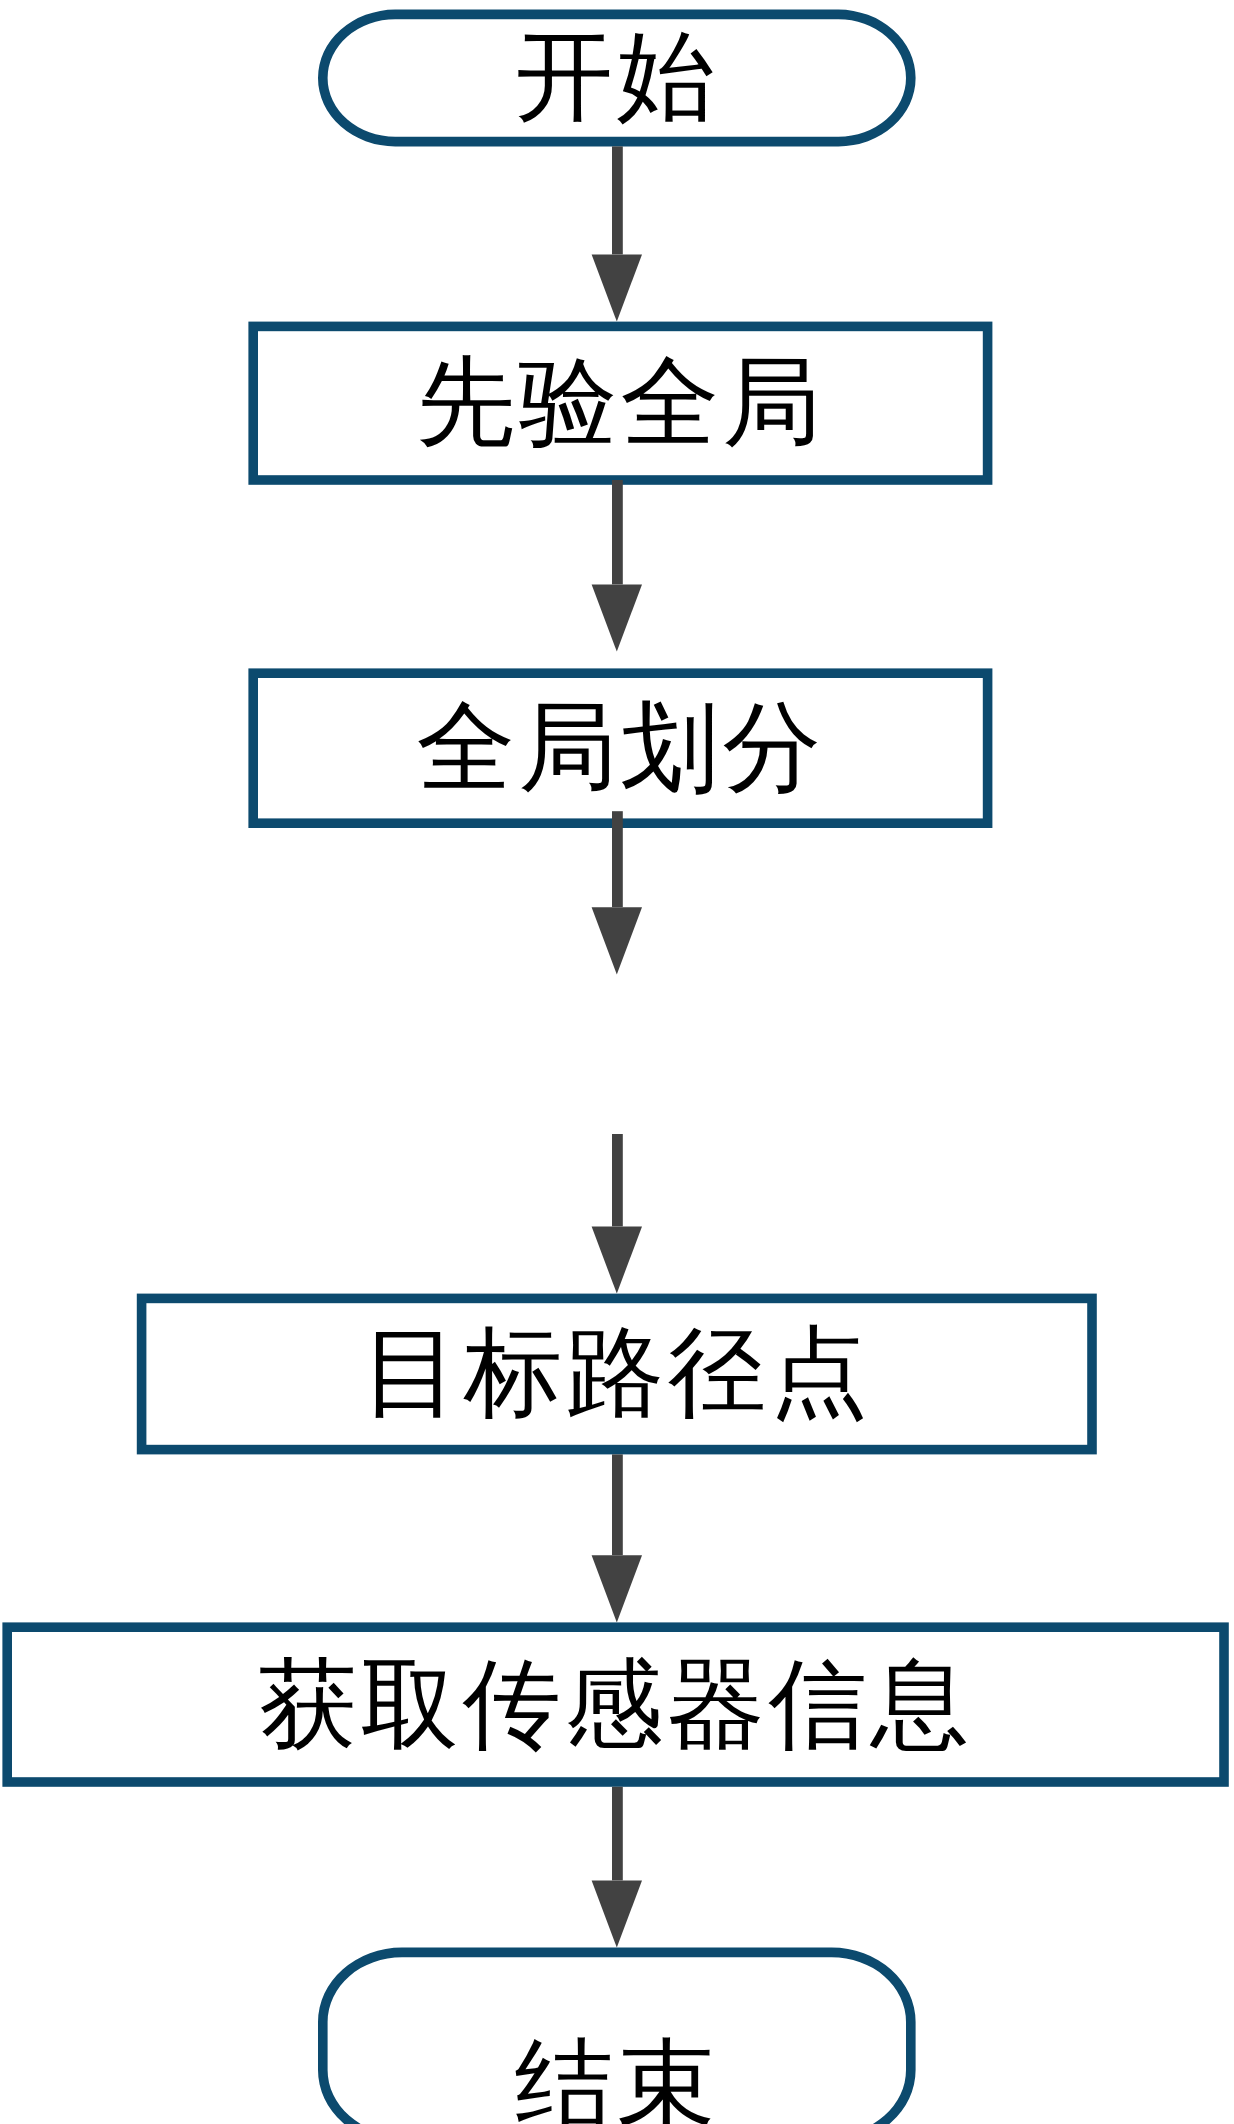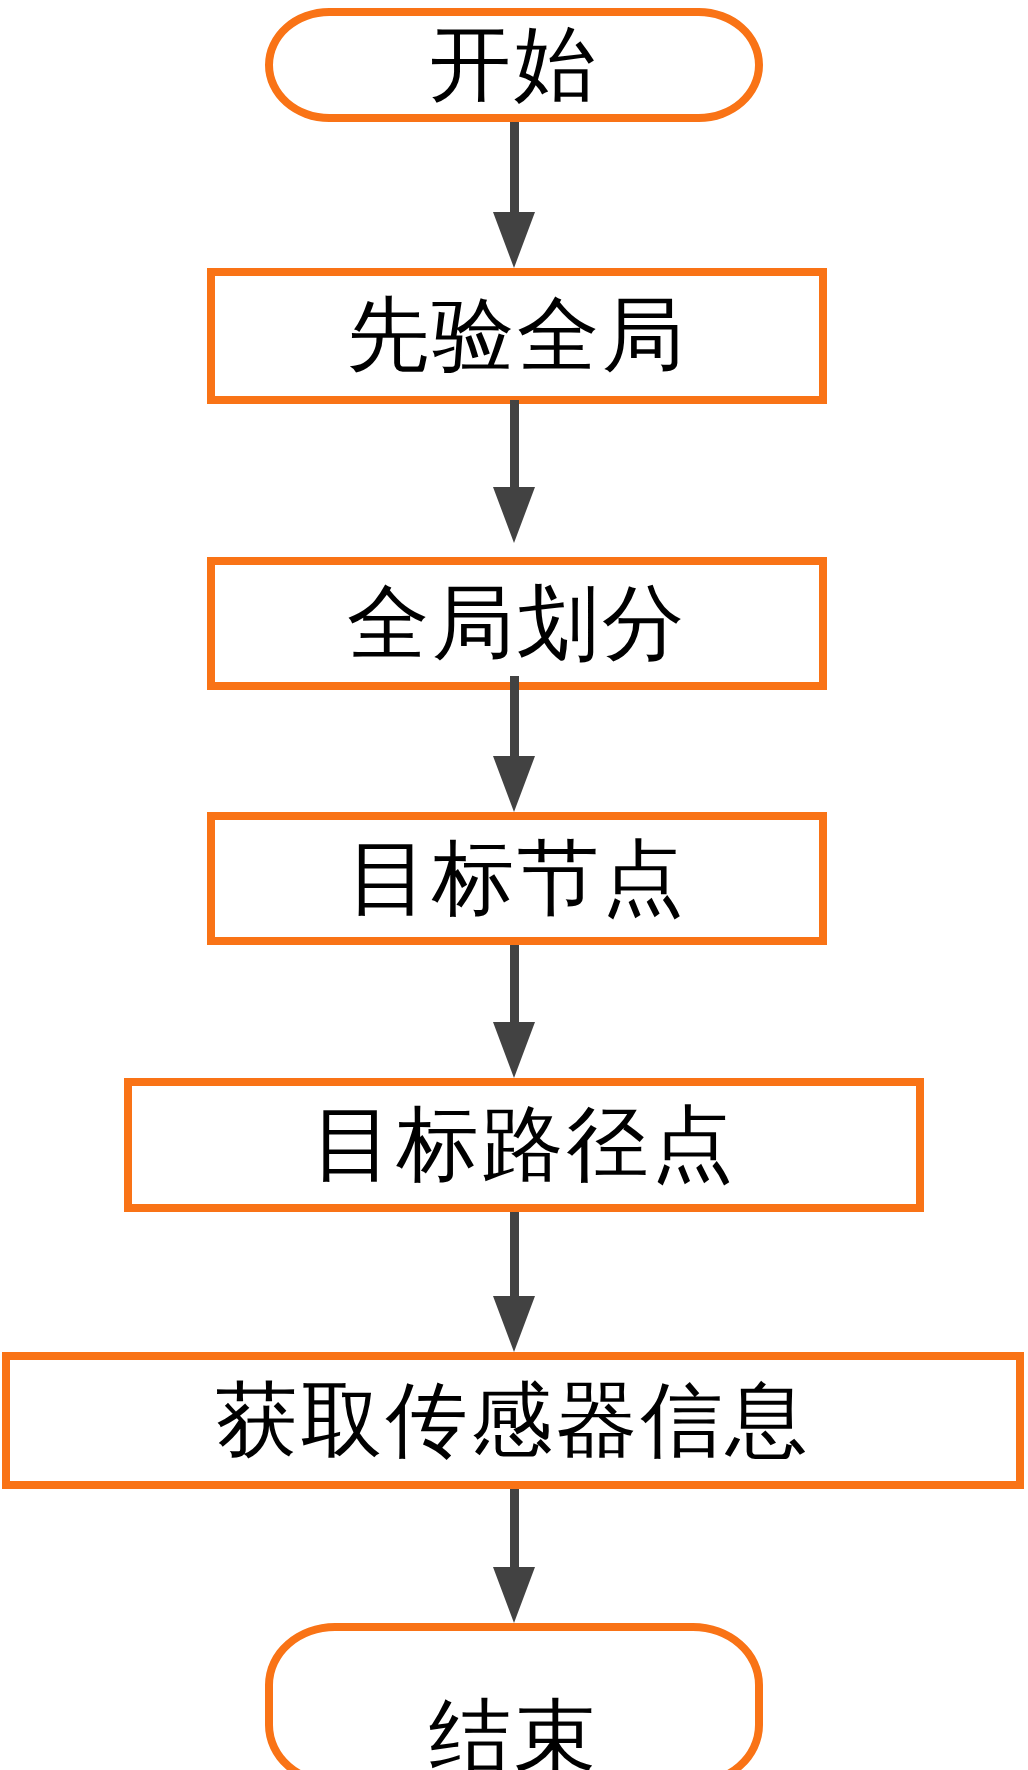--- a/index.html
+++ b/index.html
@@ -11,21 +11,21 @@
     position: relative;
     width: 1028px;
     height: 1770px;
     background: #ffffff;
     font-family: "Liberation Serif", "DejaVu Serif", serif;
     overflow: hidden;
   }
   .node {
     position: absolute;
     box-sizing: border-box;
-    border: 8px solid #f97316;
+    border: 8px solid #0c4a6e;
     background: #ffffff;
     display: flex;
     align-items: center;
     justify-content: center;
   }
   .node-label {
     color: #000000;
     font-size: 82px;
     line-height: 1;
     letter-spacing: 3px;
@@ -33,21 +33,21 @@
     font-weight: 500;
   }
   .stadium { border-radius: 70px / 62px; }
   .rect    { border-radius: 0; }
 
   
   .s1 { left: 265px; top: 8px;    width: 498px;  height: 114px; }
   .b2 { left: 207px; top: 268px;  width: 620px;  height: 136px; }
   .b3 { left: 207px; top: 543px;  width: 620px;  height: 133px; margin-top: 14px; }
   .b4 { left: 207px; top: 812px;  width: 620px;  height: 133px; }
-  .b5 { left: 114px; top: 1078px; width: 800px;  height: 134px; margin-left: 10px; }
+  .b5 { left: 114px; top: 1078px; width: 800px;  height: 134px; }
   .b6 { left: 2px;   top: 1352px; width: 1022px; height: 137px; }
   .s7 { left: 265px; top: 1623px; width: 498px;  height: 164px; align-items: flex-end; }
 
   
   .arrow {
     position: absolute;
     left: 493px;
     width: 42px;
     display: flex;
     flex-direction: column;
@@ -97,23 +97,20 @@
 
   <div class="node rect b3">
     <span class="node-label">全局划分</span>
   </div>
 
   <div class="arrow a3">
     <div class="shaft"></div>
     <div class="head"></div>
   </div>
 
-  <div class="node rect b4">
-    <span class="node-label">目标节点</span>
-  </div>
 
   <div class="arrow a4">
     <div class="shaft"></div>
     <div class="head"></div>
   </div>
 
   <div class="node rect b5">
     <span class="node-label">目标路径点</span>
   </div>
 

